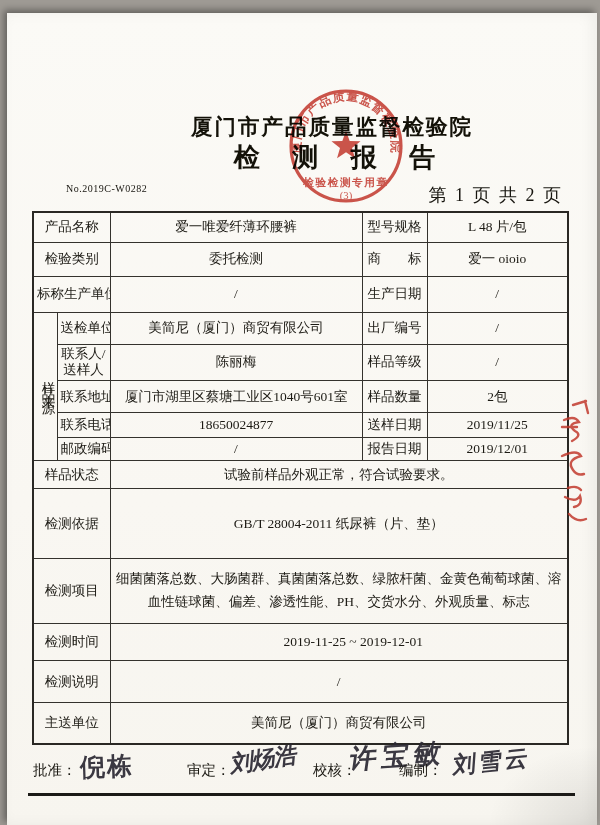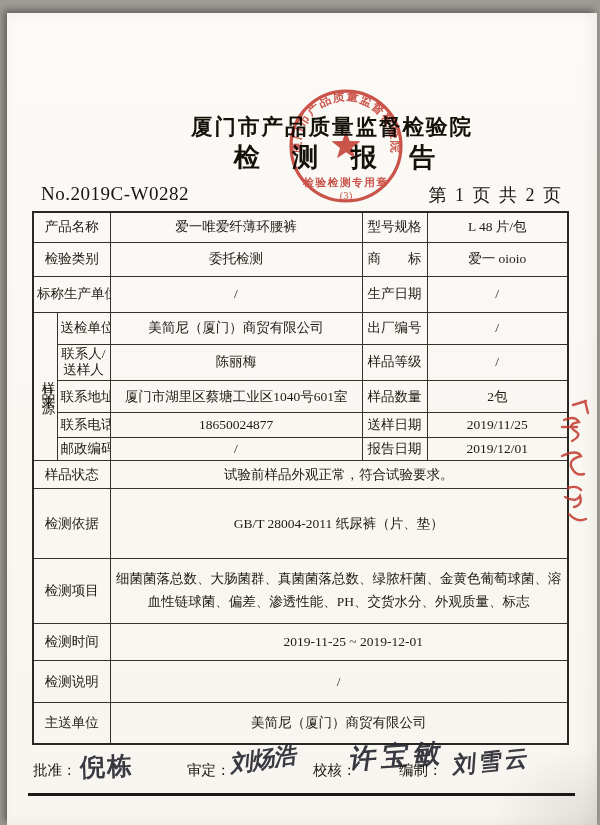--- a/index.html
+++ b/index.html
@@ -21,21 +21,21 @@
   .content{position:absolute;inset:0;margin-top:28px;}
 
   .inst-title{
     position:absolute;top:84px;left:0;width:100%;box-sizing:border-box;padding-left:64px;
     text-align:center;font-size:21.5px;font-weight:bold;letter-spacing:2px;color:#131108;
   }
   .report-title{
     position:absolute;top:112px;left:0;width:100%;text-align:center;
     font-size:26px;font-weight:bold;letter-spacing:13px;text-indent:10px;color:#131108;padding-left:36px;
   }
-  .doc-no{position:absolute;left:41px;top:155px;font-size:19px;letter-spacing:.5px;}
+  .doc-no{position:absolute;left:66px;top:155px;font-size:10px;letter-spacing:.5px;}
   .page-ind{position:absolute;right:37px;top:155px;font-size:18px;letter-spacing:2px;}
 
   .stamp{
     position:absolute;left:287px;top:59px;width:118px;height:118px;
     opacity:.84;mix-blend-mode:multiply;
   }
 
   table.report{
     position:absolute;left:32px;top:183px;width:535px;
     border-collapse:collapse;table-layout:fixed;

